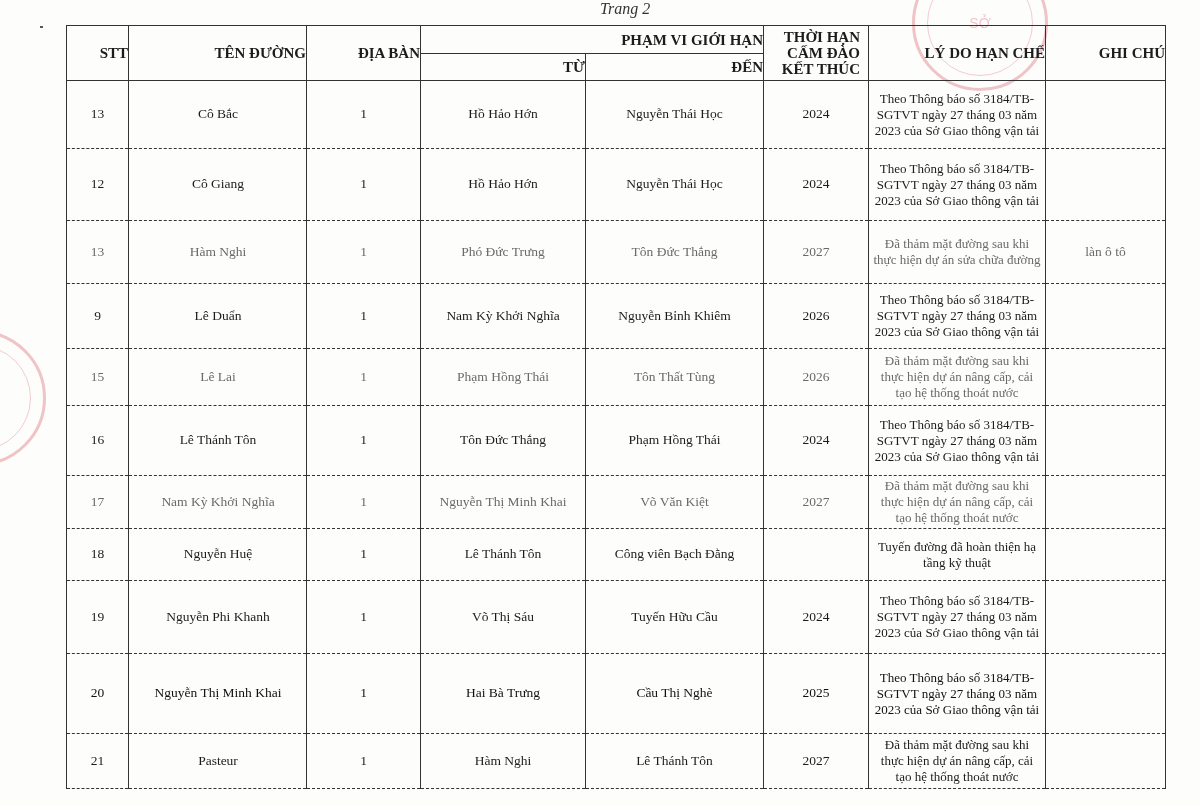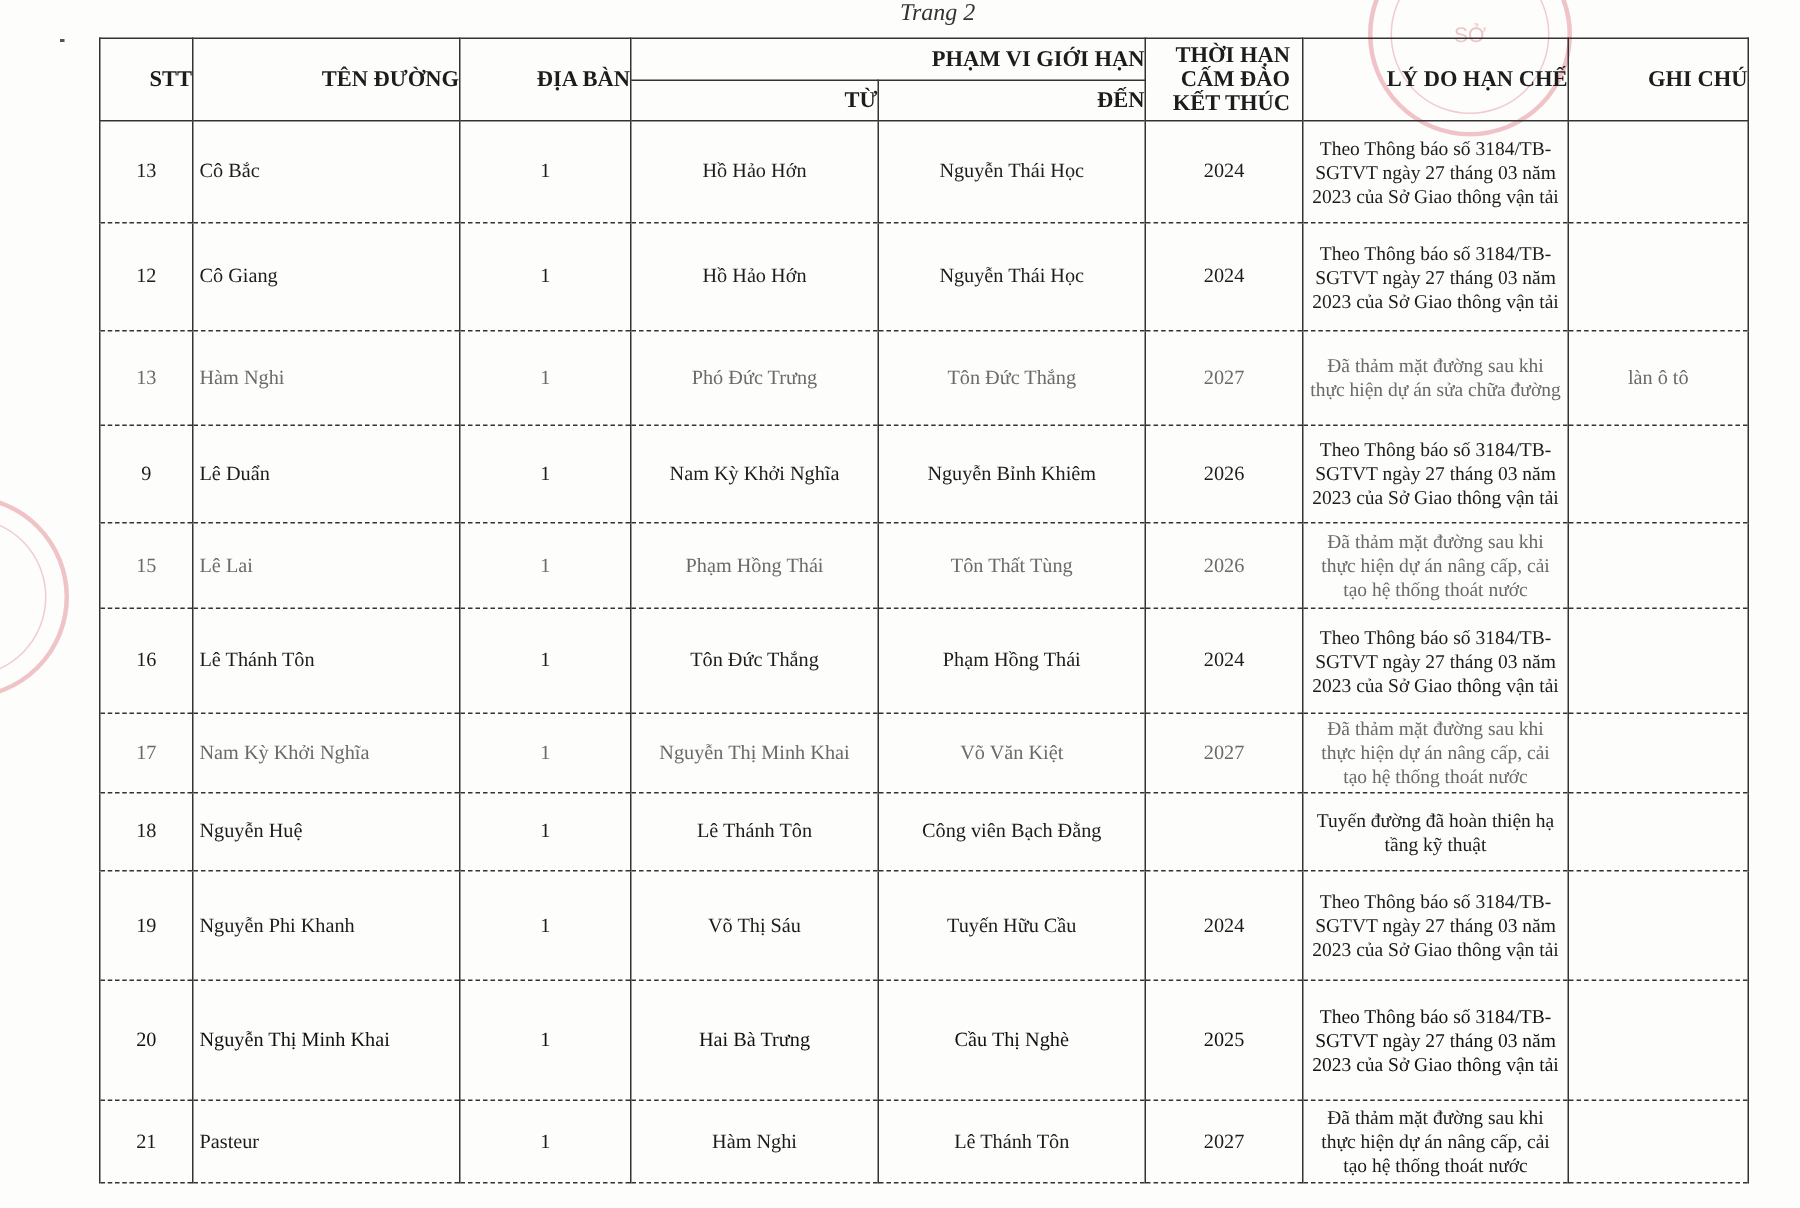--- a/index.html
+++ b/index.html
@@ -22,21 +22,21 @@
     width:1099px; font-size:13.5px;
   }
   table.doc th {
     font-weight:bold; font-size:15px; border:1.2px solid #333; text-align:right; vertical-align:middle;
     padding:0; line-height:16px;
   }
   table.doc td {
     border-left:1.2px solid #333; border-right:1.2px solid #333; border-bottom:1px dashed #333;
     text-align:center; vertical-align:middle; padding:0 3px; line-height:16.5px;
   }
-  table.doc td.name { text-align:left; padding-left:4px; }
+  table.doc td.name { text-align:center; padding-left:4px; }
   table.doc td.reason { font-size:13px; line-height:16px;text-align:center; }
   tr.faded td { color:#6a6a6a; }
   tr.bold td { color:#111; }
   .dot { position:absolute; width:3px; height:2px; background:#555; }
 </style>
 </head>
 <body>
 
 <div class="page-label">Trang 2</div>
 <div class="stamp stamp-top">

